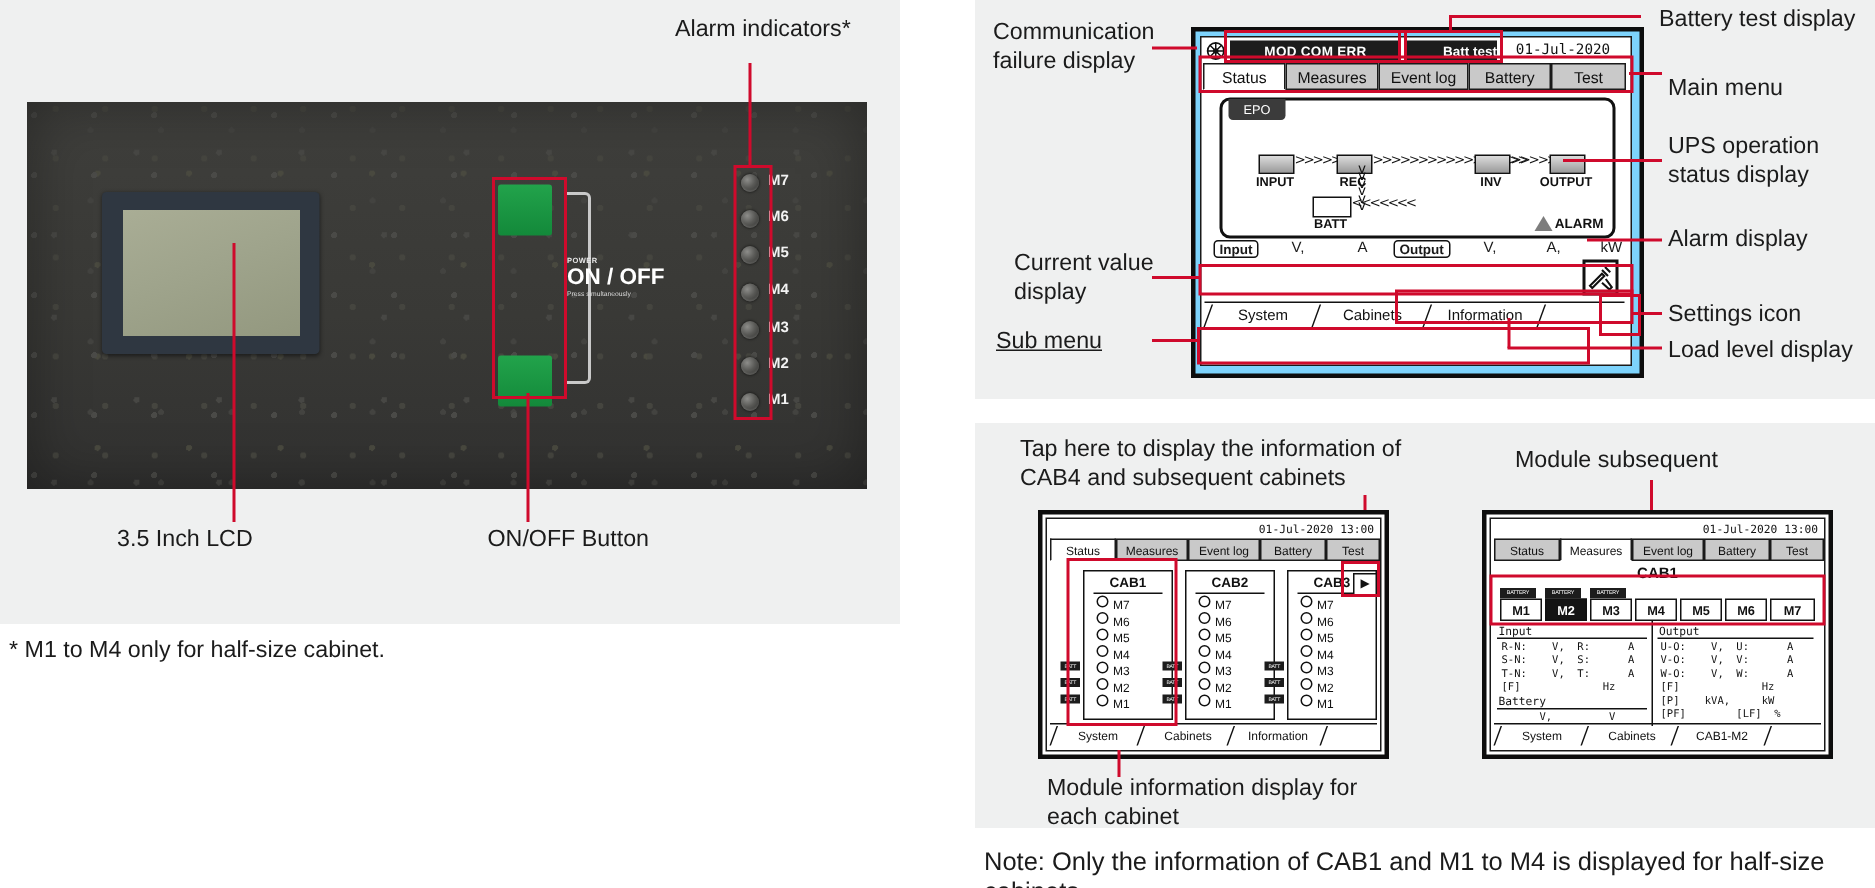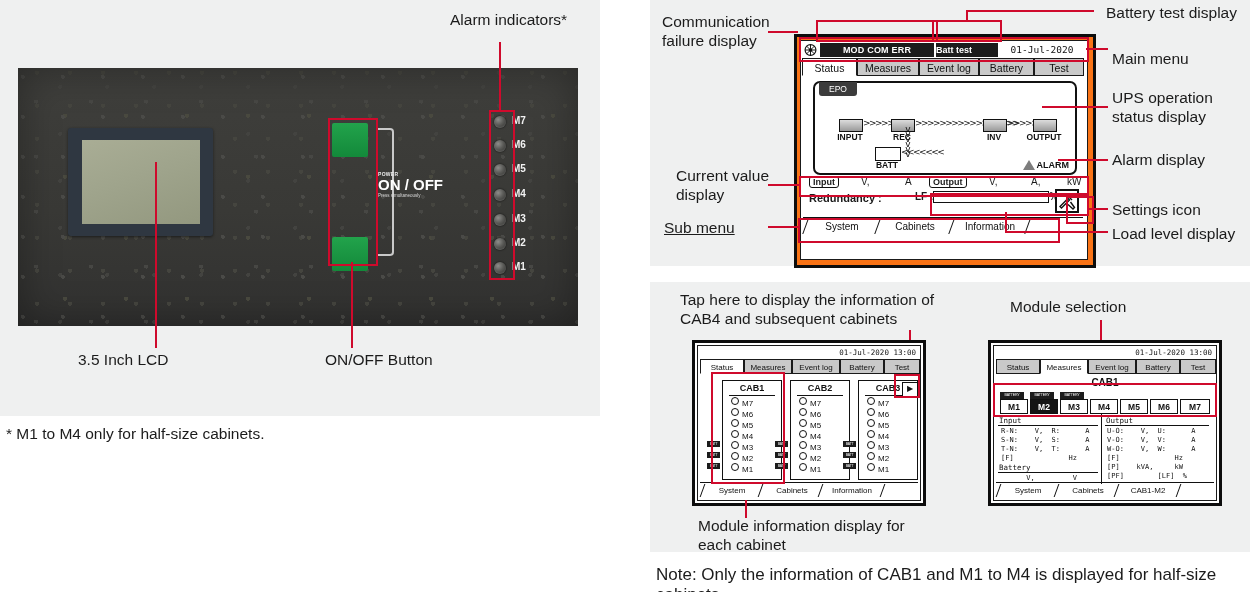--- a/index.html
+++ b/index.html
@@ -54,29 +54,29 @@
 
   .cap{position:absolute;font-size:15.5px;color:#1b1b1b;line-height:19px;}
 
   #note-star{left:6px;top:424px;font-size:15.5px;}
 
   
   #rt-block{left:650px;top:0px;width:600px;height:266px;background:#eff0f0;}
   #rb-block{left:650px;top:282px;width:600px;height:270px;background:#eff0f0;}
 
   
-  #main-screen{left:794px;top:34px;width:296px;height:228px;border:3px solid #0d0d0d;background:#f97316;}
+  #main-screen{left:794px;top:18px;width:296px;height:228px;border:3px solid #0d0d0d;background:#7dd3fc;}
   #ms-pad{position:absolute;left:3px;top:3px;width:286px;height:218px;background:#fff;border:1px solid #1a1a1a;}
 
   #ms-topbar{position:absolute;left:1px;top:1px;width:282px;height:16px;background:#fff;}
   #comm-icon{position:absolute;left:1px;top:1px;width:15px;height:14px;}
   #mod-com-err{position:absolute;left:18px;top:1px;width:114px;height:14px;background:#1c1c1c;color:#fff;
                font-size:9px;font-weight:bold;text-align:center;line-height:14px;letter-spacing:.2px;}
   #batt-test{position:absolute;left:134px;top:1px;width:62px;height:14px;background:#1c1c1c;color:#fff;
-             font-size:9px;font-weight:bold;text-align:left;line-height:14px;}
+             font-size:9px;font-weight:bold;text-align:right;line-height:14px;}
   #dt-main{position:absolute;left:198px;top:1px;width:84px;height:14px;font-size:9.5px;
            font-family:"DejaVu Sans Mono", monospace;text-align:center;line-height:14px;color:#111;}
 
   
   #ms-tabs{position:absolute;left:1px;top:17px;width:282px;height:19px;}
   .mtab{position:absolute;top:0;height:18px;line-height:18px;text-align:center;font-size:10.5px;
         background:#c9c9c9;border:1px solid #1a1a1a;color:#111;box-sizing:border-box;}
   .mtab.active{background:#fff;border-bottom:1px solid #fff;font-weight:normal;}
 
   
@@ -186,21 +186,21 @@
 <div class="rline vline" style="left:499px;top:42px;height:68px"></div>
 <div class="cap" style="left:450px;top:10px;">Alarm indicators*</div>
 
 <div class="rbox" style="left:328px;top:118px;width:46px;height:144px"></div>
 <div class="rline vline" style="left:351px;top:262px;height:86px"></div>
 <div class="cap" style="left:325px;top:350px;">ON/OFF Button</div>
 
 <div class="rline vline" style="left:155px;top:162px;height:186px"></div>
 <div class="cap" style="left:78px;top:350px;">3.5 Inch LCD</div>
 
-<div class="cap" id="note-star">* M1 to M4 only for half-size cabinets.</div>
+<div class="cap" id="note-star">* M1 to M4 only for half-size cabinet.</div>
 
 <div class="abs" id="rt-block"></div>
 
 <div class="abs" id="main-screen">
   <div id="ms-pad">
 
     <div id="ms-topbar">
       <svg id="comm-icon" viewBox="0 0 16 16">
         <circle cx="8" cy="8" r="6.2" fill="none" stroke="#111" stroke-width="1.3"></circle>
         <path d="M8 1.8 L8 14.2 M1.8 8 L14.2 8 M3.6 3.6 L12.4 12.4 M12.4 3.6 L3.6 12.4" stroke="#111" stroke-width="1.1"></path>
@@ -261,26 +261,20 @@
     <div id="cv-row">
       <span class="tagbox" style="position:absolute;left:0;top:1px">Input</span>
       <span style="position:absolute;left:52px;top:1px">V,</span>
       <span style="position:absolute;left:96px;top:1px">A</span>
       <span class="tagbox" style="position:absolute;left:120px;top:1px">Output</span>
       <span style="position:absolute;left:180px;top:1px">V,</span>
       <span style="position:absolute;left:222px;top:1px">A,</span>
       <span style="position:absolute;left:258px;top:1px">kW</span>
     </div>
 
-    <div id="red-row">
-      <span style="position:absolute;left:0;top:1px">Redundancy :</span>
-      <span id="lf-wrap">
-        <span>LF :</span><span id="lf-bar"></span><span>%</span>
-      </span>
-    </div>
     <svg id="settings-icon" viewBox="0 0 20 20">
       <path d="M3 15.5 L11 7.5 L12.5 9 L4.5 17 Z" fill="none" stroke="#111" stroke-width="1.4"></path>
       <path d="M13 3 L16.5 6.5 M11 5 L15 9" stroke="#111" stroke-width="1.4"></path>
       <path d="M13.5 11 L17.5 16.5 L16 18 L11 13.5" fill="none" stroke="#111" stroke-width="1.4"></path>
     </svg>
 
     <div id="submenu">
       <div class="sskew" style="left:2px"></div>
       <div class="stab" style="left:8px;width:62px;font-weight:normal">System</div>
       <div class="sskew" style="left:74px"></div>
@@ -327,21 +321,21 @@
 
 <div class="rline vline" style="left:1005px;top:212px;height:20px"></div>
 <div class="rline hline" style="left:1005px;top:231px;width:103px"></div>
 <div class="cap" style="left:1112px;top:224px;">Load level display</div>
 
 <div class="abs" id="rb-block"></div>
 
 <div class="cap" style="left:680px;top:290px;">Tap here to display the information of<br>CAB4 and subsequent cabinets</div>
 <div class="rline vline" style="left:909px;top:330px;height:52px"></div>
 
-<div class="cap" style="left:1010px;top:297px;">Module selection</div>
+<div class="cap" style="left:1010px;top:297px;">Module subsequent</div>
 <div class="rline vline" style="left:1100px;top:320px;height:62px"></div>
 
 <div class="sm-screen" id="cab-screen" style="left:692px;top:340px;width:228px;height:160px">
   <div class="sm-pad">
     <div class="sm-dt">01-Jul-2020  13:00</div>
 
     <div class="stab2 active" style="left:2px;top:13px;width:44px">Status</div>
     <div class="stab2" style="left:46px;top:13px;width:48px">Measures</div>
     <div class="stab2" style="left:94px;top:13px;width:48px">Event log</div>
     <div class="stab2" style="left:142px;top:13px;width:44px">Battery</div>

